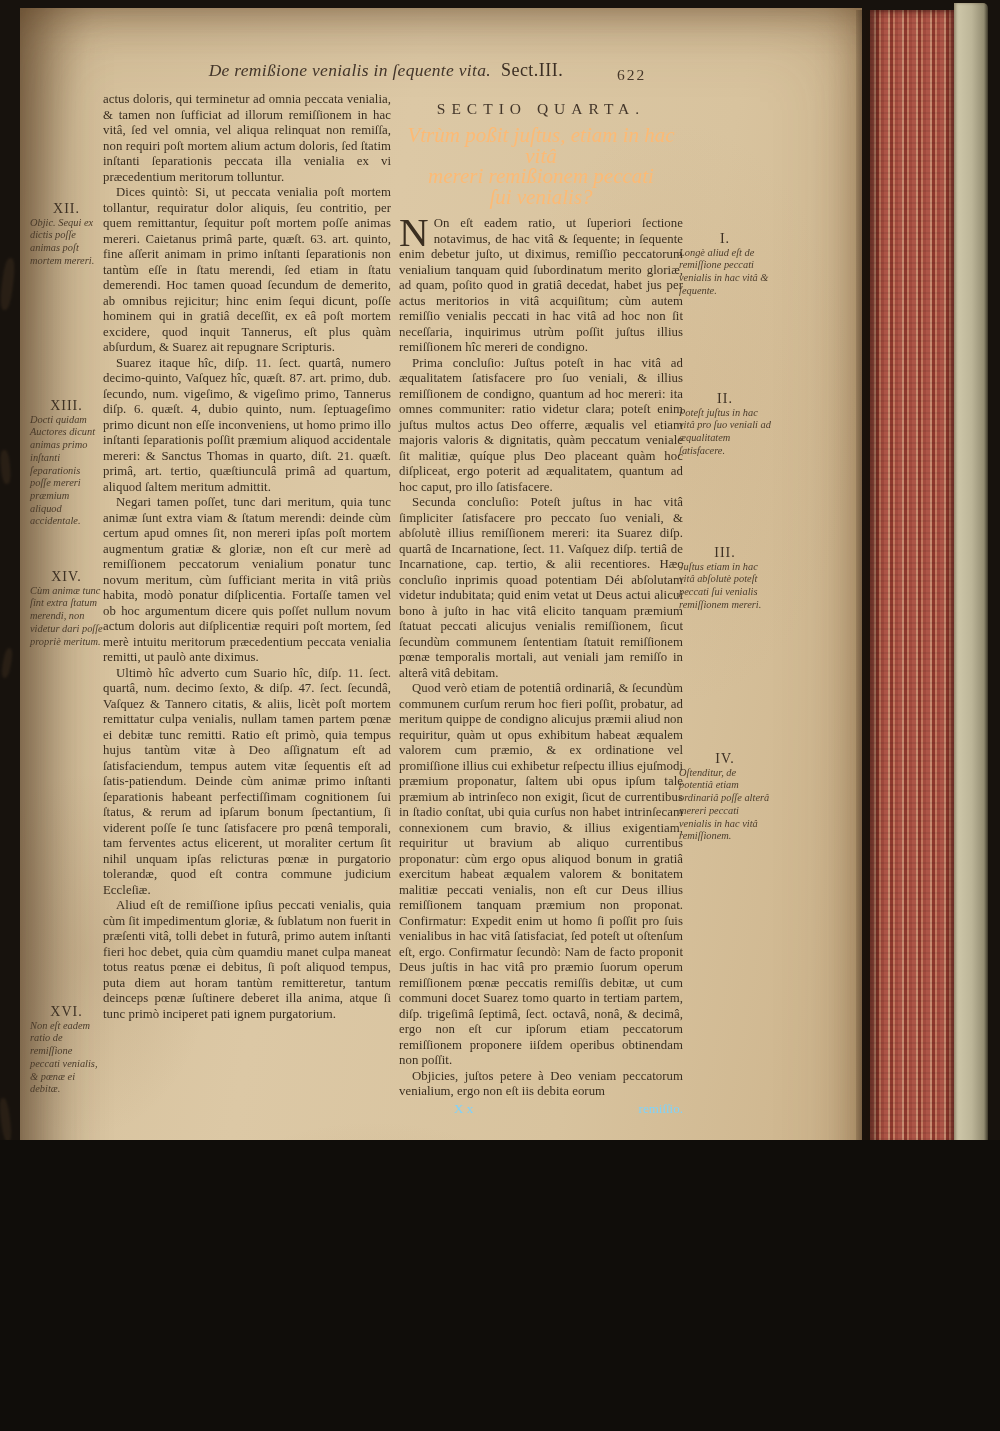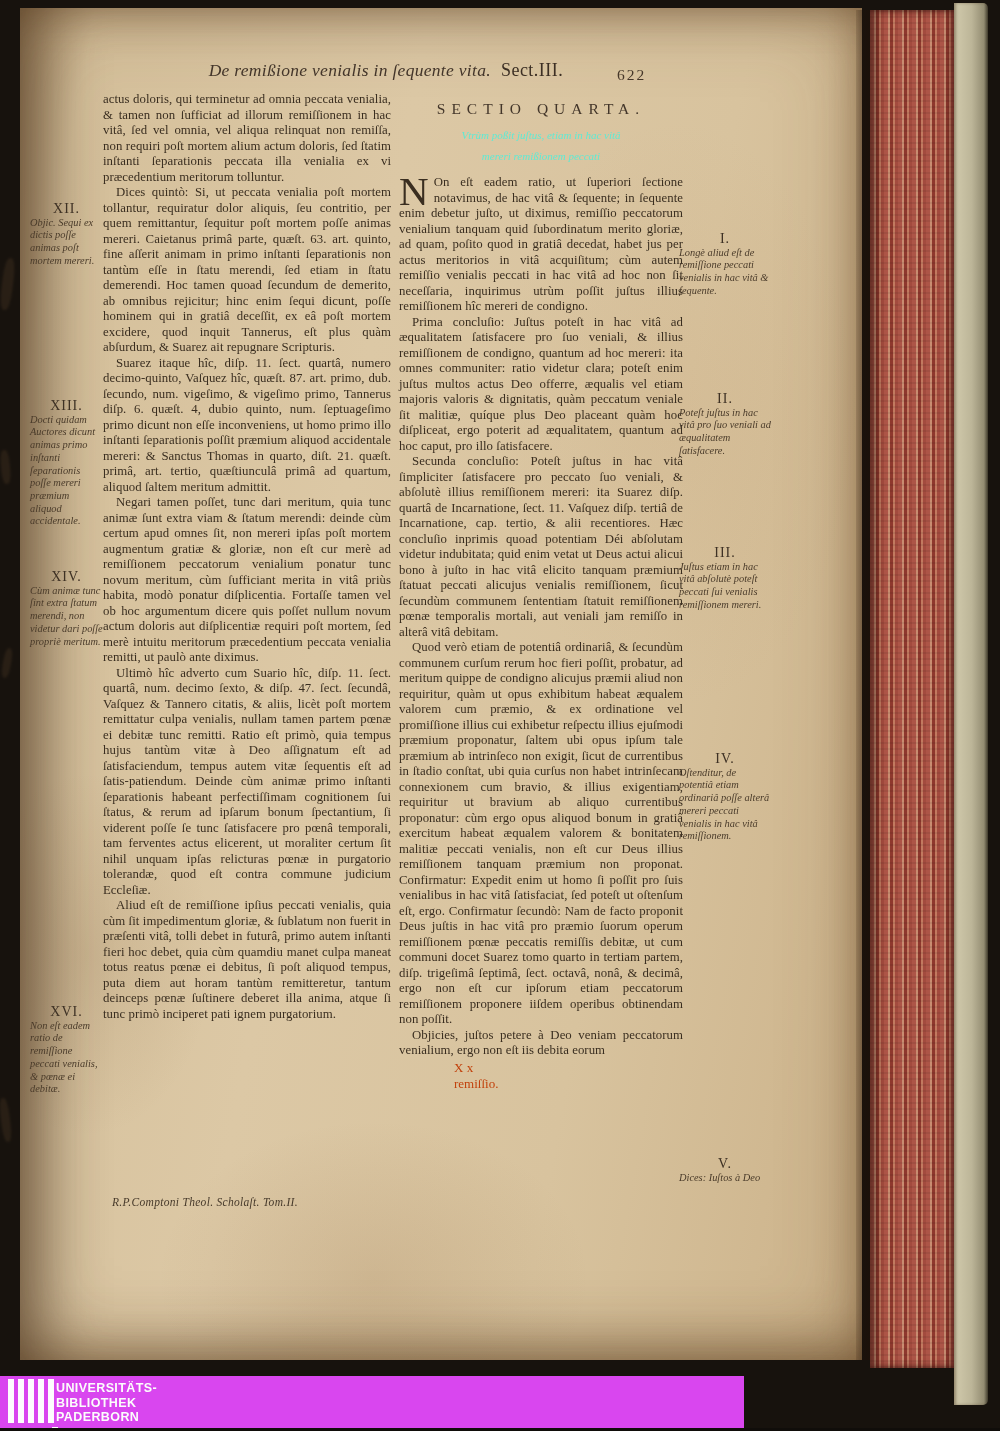--- a/index.html
+++ b/index.html
@@ -1,16 +1,16 @@
 <!DOCTYPE html>
 <html lang="la"><head>
 <meta charset="utf-8">
 <style>
   html,body{margin:0;padding:0;background:#100d0a;}
-  .stage{position:relative;width:1000px;height:1428px;background:#17120d;overflow:hidden;
+  .stage{position:relative;width:1000px;height:1140px;background:#17120d;overflow:hidden;
          font-family:"Liberation Serif","DejaVu Serif",serif;}
 
   
   .page{position:absolute;left:20px;top:8px;width:842px;height:1352px;
     background:
       radial-gradient(ellipse 260px 420px at 78% 30%, rgba(190,150,105,.14), transparent 70%),
       radial-gradient(ellipse 300px 220px at 42% 94%, rgba(140,100,60,.16), transparent 72%),
       radial-gradient(ellipse 180px 260px at 8% 70%, rgba(120,88,55,.14), transparent 70%),
       linear-gradient(100deg,#c2a982 0%,#d5c09b 7%,#dcc8a5 38%,#d8c39e 68%,#cdb48c 96%);
     box-shadow:
@@ -43,24 +43,24 @@
 
   .col{position:absolute;text-align:justify;}
   .col-left{left:103px;top:92px;width:288px;}
   .col-right{left:399px;top:100px;width:284px;}
   .body{margin:0;font-size:12.8px;line-height:15.5px;letter-spacing:.05px;color:#3a2e20;
         text-indent:13px;text-align:justify;}
   .body.noindent{text-indent:0;}
   .dropcap{float:left;font-size:41px;line-height:30px;padding:1px 5px 0 0;color:#3a2e20;}
 
   .sec-head{font-size:15.5px;letter-spacing:6px;text-align:center;color:#43362a;margin:0 0 7px 0;text-indent:0;}
-  .subtitle{font-style:italic;font-size:11px;line-height:20.5px;text-align:center;color:#5eead4;margin-bottom:9px;}
+  .subtitle{font-style:italic;font-size:21px;line-height:20.5px;text-align:center;color:#fdba74;margin-bottom:9px;}
 
   .sigrow{display:flex;justify-content:space-between;padding-left:55px;margin-top:1px;
-          font-size:13px;color:#c2410c;flex-direction:column;}
+          font-size:13px;color:#7dd3fc;}
   .imprint{position:absolute;left:112px;top:1196px;font-style:italic;font-size:11.5px;
            letter-spacing:.3px;color:#473a2b;}
 
   .note{position:absolute;font-style:italic;font-size:10.4px;line-height:12.7px;color:#4a3b2a;text-align:left;}
   .note .num{display:block;text-align:center;font-style:normal;font-size:14px;letter-spacing:1px;
              color:#3e3124;margin-bottom:1px;}
   .note-l{left:30px;width:73px;}
   .note-r{left:679px;width:92px;}
 
   
@@ -98,20 +98,21 @@
     <p class="body">Negari tamen poſſet, tunc dari meritum, quia tunc animæ ſunt extra viam &amp; ſtatum merendi: deinde cùm certum apud omnes ſit, non mereri ipſas poſt mortem augmentum gratiæ &amp; gloriæ, non eſt cur merè ad remiſſionem peccatorum venialium ponatur tunc novum meritum, cùm ſufficiant merita in vitâ priùs habita, modò ponatur diſplicentia. Fortaſſe tamen vel ob hoc argumentum dicere quis poſſet nullum novum actum doloris aut diſplicentiæ requiri poſt mortem, ſed merè intuitu meritorum præcedentium peccata venialia remitti, ut paulò ante diximus.</p>
     <p class="body">Ultimò hîc adverto cum Suario hîc, diſp. 11. ſect. quartâ, num. decimo ſexto, &amp; diſp. 47. ſect. ſecundâ, Vaſquez &amp; Tannero citatis, &amp; aliis, licèt poſt mortem remittatur culpa venialis, nullam tamen partem pœnæ ei debitæ tunc remitti. Ratio eſt primò, quia tempus hujus tantùm vitæ à Deo aſſignatum eſt ad ſatisfaciendum, tempus autem vitæ ſequentis eſt ad ſatis-patiendum. Deinde cùm animæ primo inſtanti ſeparationis habeant perfectiſſimam cognitionem ſui ſtatus, &amp; rerum ad ipſarum bonum ſpectantium, ſi viderent poſſe ſe tunc ſatisfacere pro pœnâ temporali, tam ferventes actus elicerent, ut moraliter certum ſit nihil unquam ipſas relicturas pœnæ in purgatorio tolerandæ, quod eſt contra commune judicium Eccleſiæ.</p>
     <p class="body">Aliud eſt de remiſſione ipſius peccati venialis, quia cùm ſit impedimentum gloriæ, &amp; ſublatum non fuerit in præſenti vitâ, tolli debet in futurâ, primo autem inſtanti fieri hoc debet, quia cùm quamdiu manet culpa maneat totus reatus pœnæ ei debitus, ſi poſt aliquod tempus, puta diem aut horam tantùm remitteretur, tantum deinceps pœnæ ſuſtinere deberet illa anima, atque ſi tunc primò inciperet pati ignem purgatorium.</p>
   </div>
 
   <div class="col col-right">
     <div class="sec-head">SECTIO QUARTA.</div>
     <div class="subtitle">
       <div>Vtrùm poßit juſtus, etiam in hac vitâ</div>
       <div>mereri remißionem peccati</div>
+      <div>ſui venialis?</div>
     </div>
     <p class="body noindent">
       <span class="dropcap">N</span>
       <span>On eſt eadem ratio, ut ſuperiori ſectione notavimus, de hac vitâ &amp; ſequente; in ſequente enim debetur juſto, ut diximus, remiſſio peccatorum venialium tanquam quid ſubordinatum merito gloriæ, ad quam, poſito quod in gratiâ decedat, habet jus per actus meritorios in vitâ acquiſitum; cùm autem remiſſio venialis peccati in hac vitâ ad hoc non ſit neceſſaria, inquirimus utrùm poſſit juſtus illius remiſſionem hîc mereri de condigno.</span>
     </p>
     <p class="body">Prima concluſio: Juſtus poteſt in hac vitâ ad æqualitatem ſatisfacere pro ſuo veniali, &amp; illius remiſſionem de condigno, quantum ad hoc mereri: ita omnes communiter: ratio videtur clara; poteſt enim juſtus multos actus Deo offerre, æqualis vel etiam majoris valoris &amp; dignitatis, quàm peccatum veniale ſit malitiæ, quíque plus Deo placeant quàm hoc diſpliceat, ergo poterit ad æqualitatem, quantum ad hoc caput, pro illo ſatisfacere.</p>
     <p class="body">Secunda concluſio: Poteſt juſtus in hac vitâ ſimpliciter ſatisfacere pro peccato ſuo veniali, &amp; abſolutè illius remiſſionem mereri: ita Suarez diſp. quartâ de Incarnatione, ſect. 11. Vaſquez diſp. tertiâ de Incarnatione, cap. tertio, &amp; alii recentiores. Hæc concluſio inprimis quoad potentiam Déi abſolutam videtur indubitata; quid enim vetat ut Deus actui alicui bono à juſto in hac vitâ elicito tanquam præmium ſtatuat peccati alicujus venialis remiſſionem, ſicut ſecundùm communem ſententiam ſtatuit remiſſionem pœnæ temporalis mortali, aut veniali jam remiſſo in alterâ vitâ debitam.</p>
     <p class="body">Quod verò etiam de potentiâ ordinariâ, &amp; ſecundùm communem curſum rerum hoc fieri poſſit, probatur, ad meritum quippe de condigno alicujus præmii aliud non requiritur, quàm ut opus exhibitum habeat æqualem valorem cum præmio, &amp; ex ordinatione vel promiſſione illius cui exhibetur reſpectu illius ejuſmodi præmium proponatur, ſaltem ubi opus ipſum tale præmium ab intrinſeco non exigit, ſicut de currentibus in ſtadio conſtat, ubi quia curſus non habet intrinſecam connexionem cum bravio, &amp; illius exigentiam, requiritur ut bravium ab aliquo currentibus proponatur: cùm ergo opus aliquod bonum in gratiâ exercitum habeat æqualem valorem &amp; bonitatem malitiæ peccati venialis, non eſt cur Deus illius remiſſionem tanquam præmium non proponat. Confirmatur: Expedit enim ut homo ſi poſſit pro ſuis venialibus in hac vitâ ſatisfaciat, ſed poteſt ut oſtenſum eſt, ergo. Confirmatur ſecundò: Nam de facto proponit Deus juſtis in hac vitâ pro præmio ſuorum operum remiſſionem pœnæ peccatis remiſſis debitæ, ut cum communi docet Suarez tomo quarto in tertiam partem, diſp. trigeſimâ ſeptimâ, ſect. octavâ, nonâ, &amp; decimâ, ergo non eſt cur ipſorum etiam peccatorum remiſſionem proponere iiſdem operibus obtinendam non poſſit.</p>
     <p class="body">Objicies, juſtos petere à Deo veniam peccatorum venialium, ergo non eſt iis debita eorum</p>
     <div class="sigrow">

